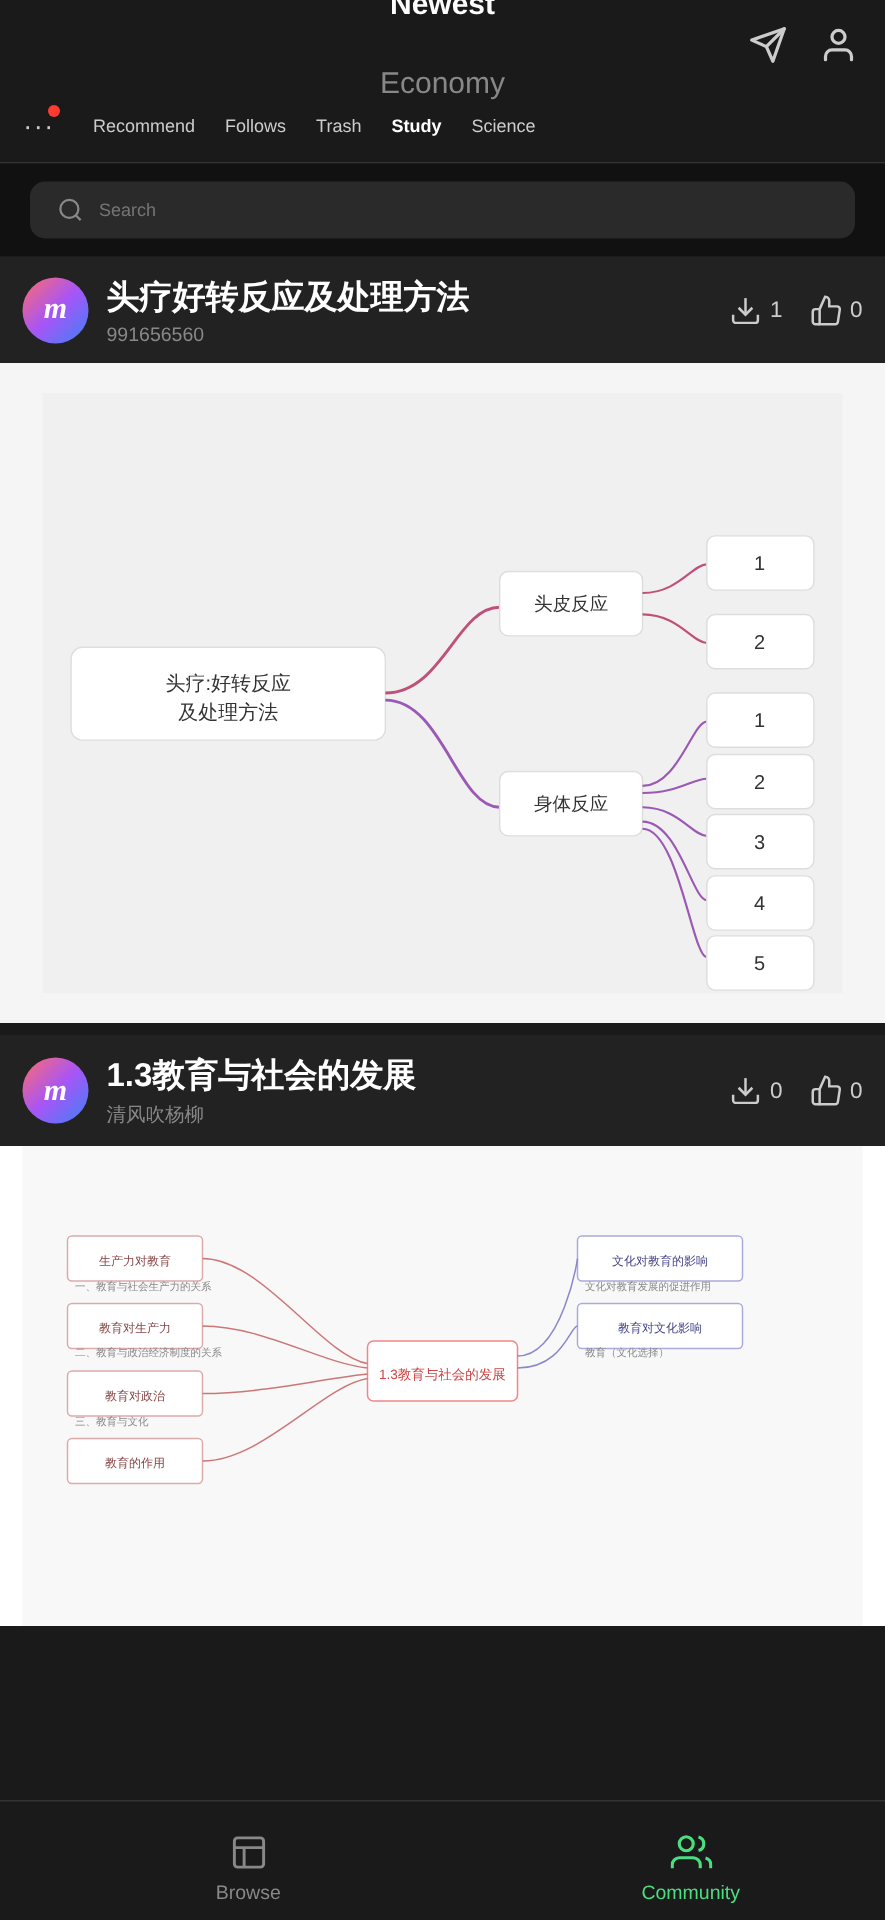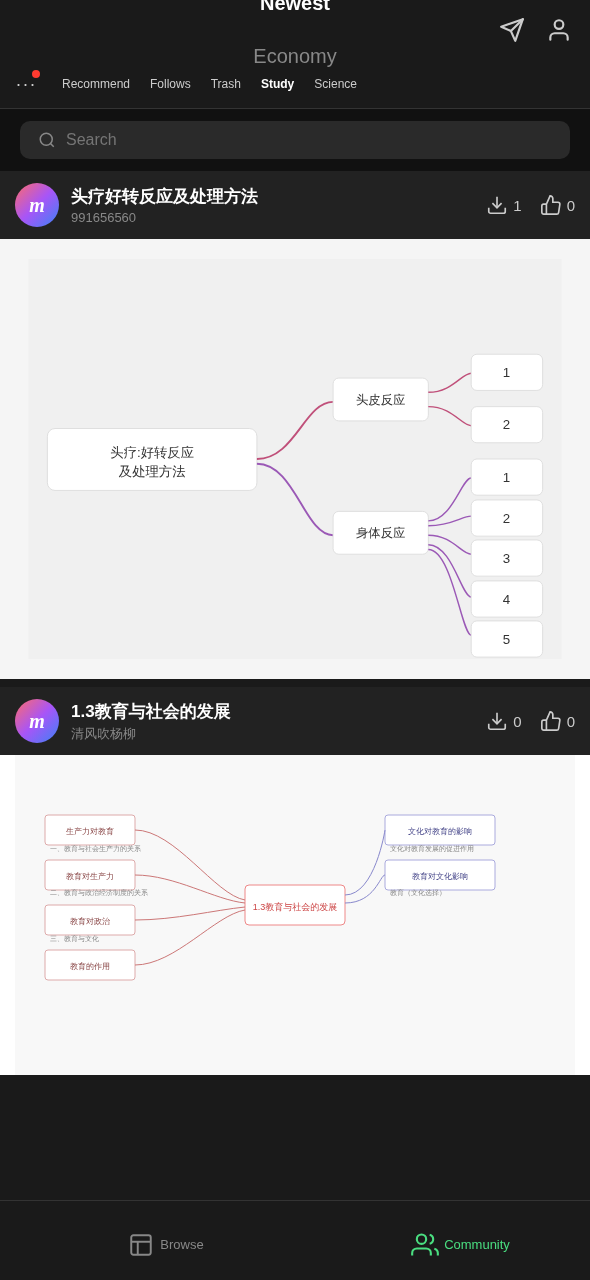--- a/index.html
+++ b/index.html
@@ -111,21 +111,21 @@
       padding: 10px 18px;
       display: flex;
       align-items: center;
       gap: 10px;
     }
     .search-input-wrap input {
       background: transparent;
       border: none;
       outline: none;
       color: #86efac;
-      font-size: 16px;
+      font-size: 12px;
       flex: 1;
     }
 
     
     .post-card {
       background: #1a1a1a;
       margin-bottom: 8px;
     }
     .post-header {
       display: flex;
@@ -144,21 +144,21 @@
       font-size: 20px;
       font-weight: bold;
       color: white;
       flex-shrink: 0;
       margin-right: 12px;
     }
     .post-meta {
       flex: 1;
     }
     .post-title {
-      font-size: 17px;
+      font-size: 22px;
       font-weight: 600;
       color: #fff;
     }
     .post-author {
       font-size: 13px;
       color: #888;
       margin-top: 2px;
     }
     .post-actions {
       display: flex;
@@ -207,21 +207,21 @@
       width: 590px;
       height: 80px;
       background: #1a1a1a;
       border-top: 1px solid #333;
       display: flex;
       align-items: center;
     }
     .nav-item {
       flex: 1;
       display: flex;
-      flex-direction: row;
+      flex-direction: column;
       align-items: center;
       justify-content: center;
       gap: 5px;
       cursor: pointer;
       padding-top: 8px;
       padding-left: 36px;
     }
     .nav-label {
       font-size: 13px;
       color: #888;

